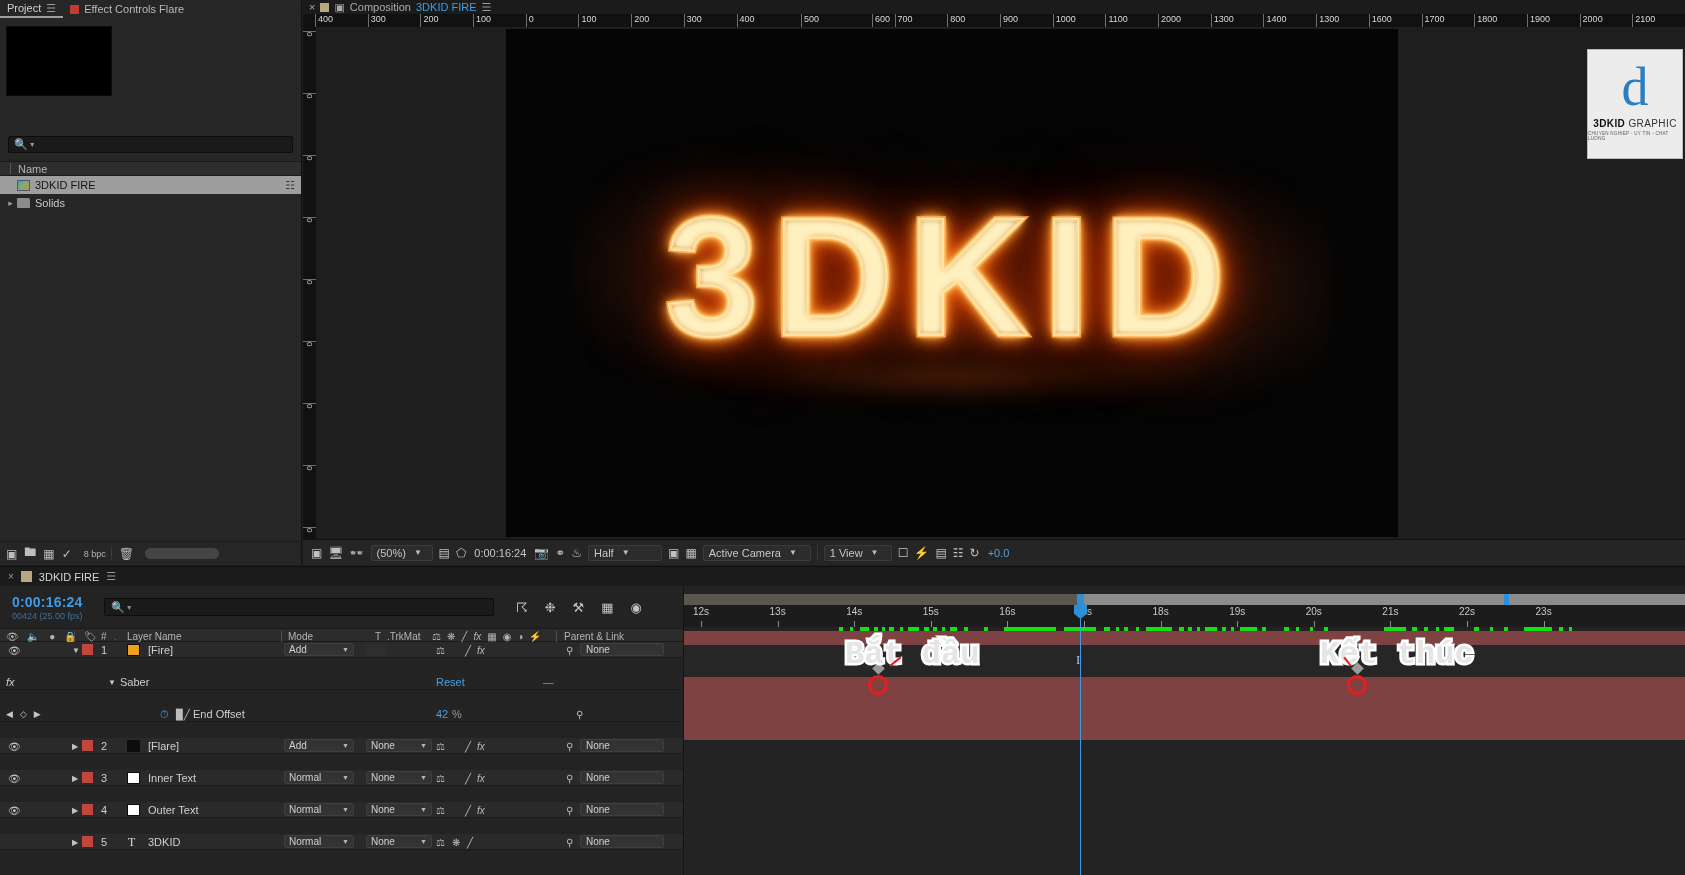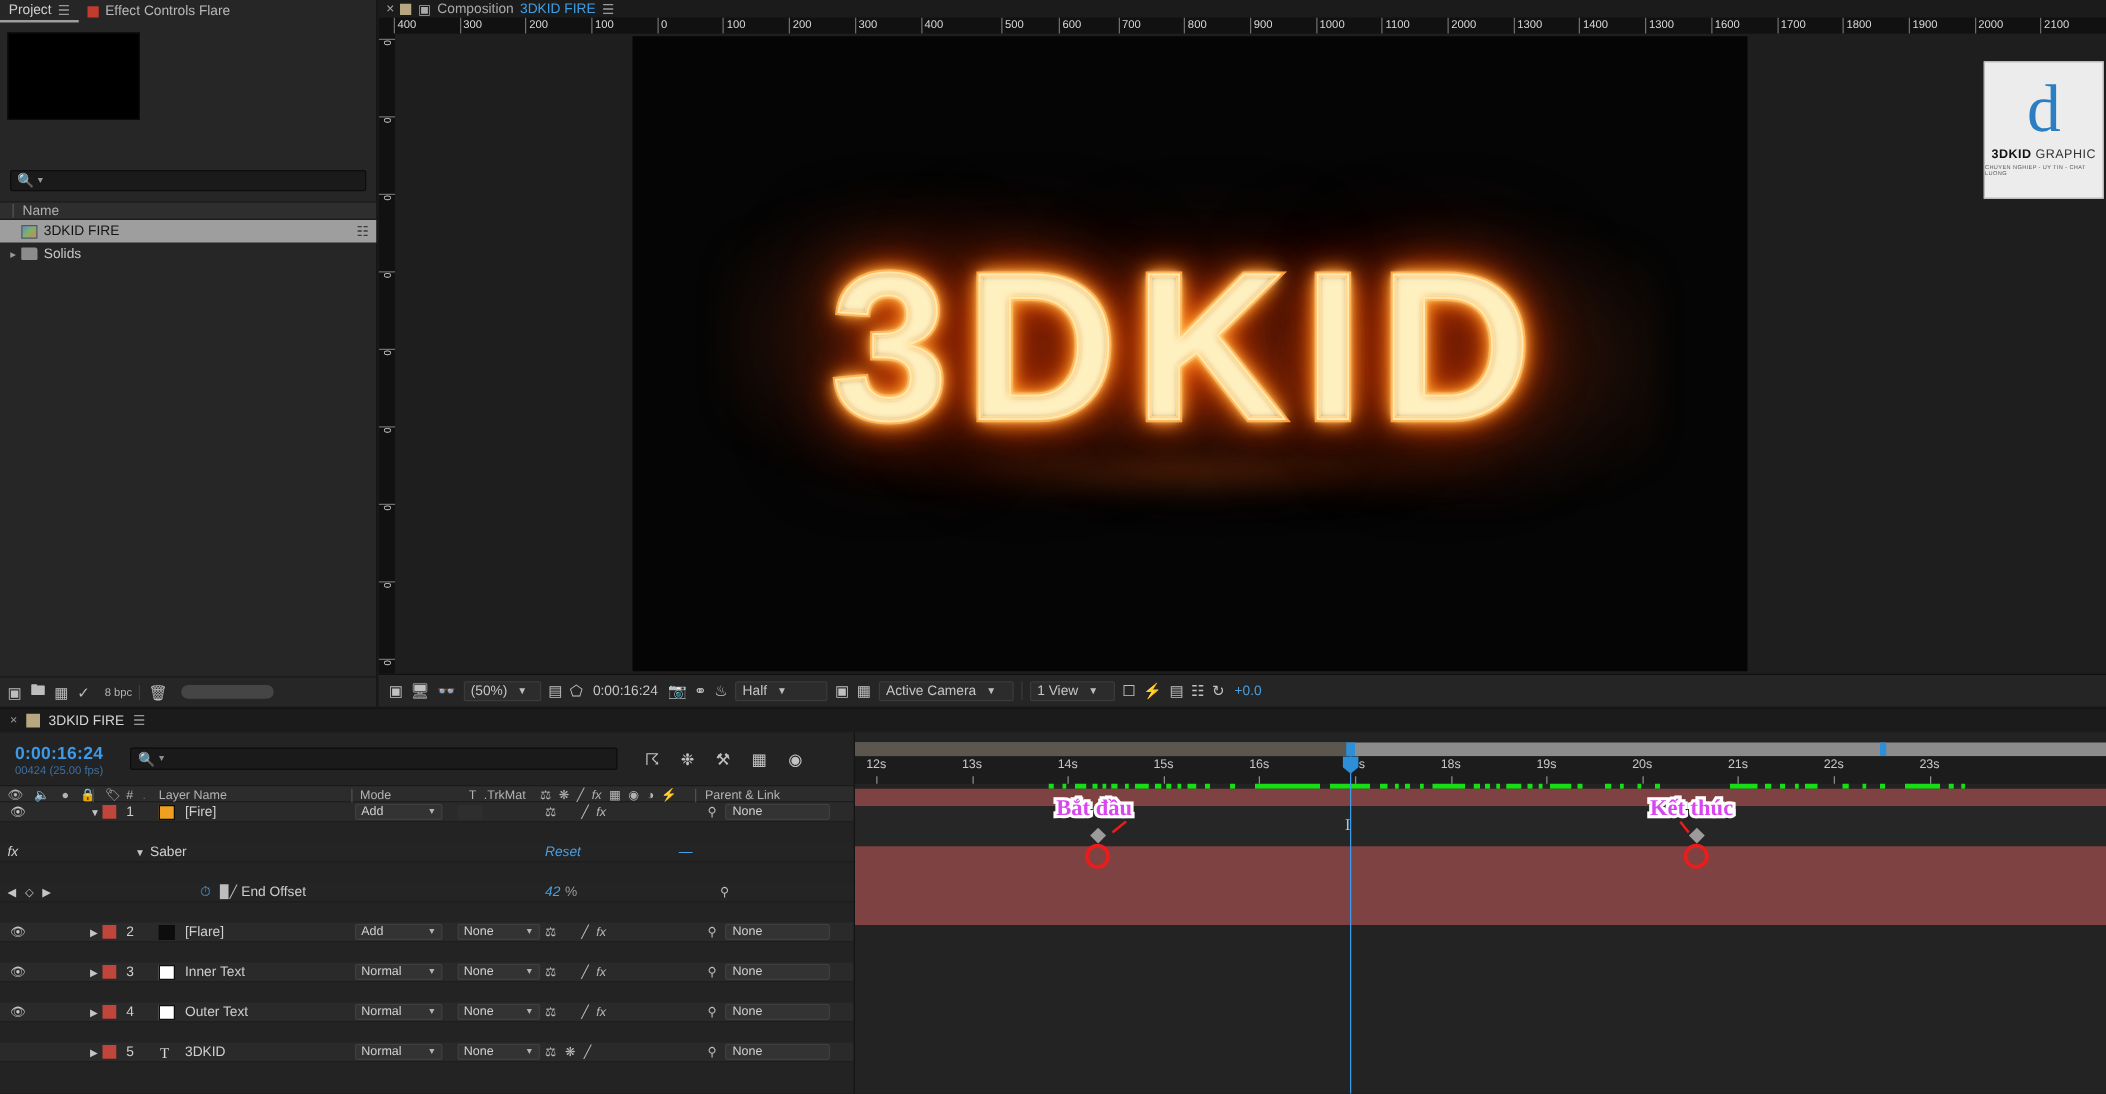--- a/index.html
+++ b/index.html
@@ -215,21 +215,21 @@
     background: #333; border: 1px solid #3f3f3f; border-radius: 2px; height: 13px;
     display: flex; align-items: center; justify-content: space-between; padding: 0 4px;
     font-size: 10px; color: #d0d0d0;
   }
   .modebox .cv { font-size: 7px; color: #b5b5b5; }
   .parentbox {
     background: #333; border: 1px solid #3f3f3f; border-radius: 2px; height: 13px;
     display: flex; align-items: center; padding: 0 5px; font-size: 10px; color: #d0d0d0;
   }
   .sw-ico { font-size: 10px; color: #bbb; }
-  .blue-t { color: #4a9fe0; font-style: italic; }
+  .blue-t { color: #4a9fe0; }
 
   
   #tl-graph {
     position: absolute; left: 683px; top: 19px; right: 0; bottom: 0;
     background: #232323; border-left: 1px solid #141414;
   }
   #tl-workbar { position: absolute; left: 0; top: 8px; right: 0; height: 11px; background: #8c8c8c; }
   #tl-workbar .used { position: absolute; left: 0; top: 0; bottom: 0; width: 396px; background: #5b574e; }
   #tl-workbar .handle { position: absolute; top: 0; bottom: 0; width: 7px; background: #2d8fd8; }
   #tl-ruler {
@@ -254,22 +254,22 @@
     position: absolute; top: 19px; bottom: 0; width: 1px; background: #3d9ae8;
   }
   #playhead .head {
     position: absolute; top: 0; left: -6px; width: 13px; height: 14px; background: #2d8fd8;
     clip-path: polygon(0 0, 100% 0, 100% 62%, 50% 100%, 0 62%);
   }
   #tl-greendots { position: absolute; left: 0; right: 0; height: 4px; }
   .gd { position: absolute; top: 0; height: 4px; background: #14e014; }
 
   .anno {
-    position: absolute; font-family: Liberation Serif, serif; font-weight: bold;
-    font-size: 18px; color: #d946ef;
+    position: absolute; font-family: Liberation Mono, monospace; font-weight: bold;
+    font-size: 32px; color: #e5e5e5;
     -webkit-text-stroke: 5px #ffffff; paint-order: stroke fill;
     white-space: nowrap;
   }
   .anno-line { position: absolute; background: #ee1b1b; width: 2px; transform-origin: top center; }
   .caret-i { position: absolute; color: #9fc6e8; font-size: 13px; font-family: "Liberation Serif", serif; }
 </style>
 </head>
 <body>
 
 <div class="app">
@@ -340,21 +340,21 @@
         <div class="tick" style="left: 12px;">400</div>
         <div class="tick" style="left: 64.6923px;">300</div>
         <div class="tick" style="left: 117.385px;">200</div>
         <div class="tick" style="left: 170.077px;">100</div>
         <div class="tick" style="left: 222.769px;">0</div>
         <div class="tick" style="left: 275.462px;">100</div>
         <div class="tick" style="left: 328.154px;">200</div>
         <div class="tick" style="left: 380.846px;">300</div>
         <div class="tick" style="left: 433.538px;">400</div>
         <div class="tick" style="left: 498px;">500</div>
-        <div class="tick" style="left: 544px;">600</div>
+        <div class="tick" style="left: 569px;">600</div>
         <div class="tick" style="left: 591.615px;">700</div>
         <div class="tick" style="left: 644.308px;">800</div>
         <div class="tick" style="left: 697px;">900</div>
         <div class="tick" style="left: 749.692px;">1000</div>
         <div class="tick" style="left: 802.385px;">1100</div>
         <div class="tick" style="left: 855.077px;">2000</div>
         <div class="tick" style="left: 907.769px;">1300</div>
         <div class="tick" style="left: 960.462px;">1400</div>
         <div class="tick" style="left: 1013.15px;">1300</div>
         <div class="tick" style="left: 1065.85px;">1600</div>

